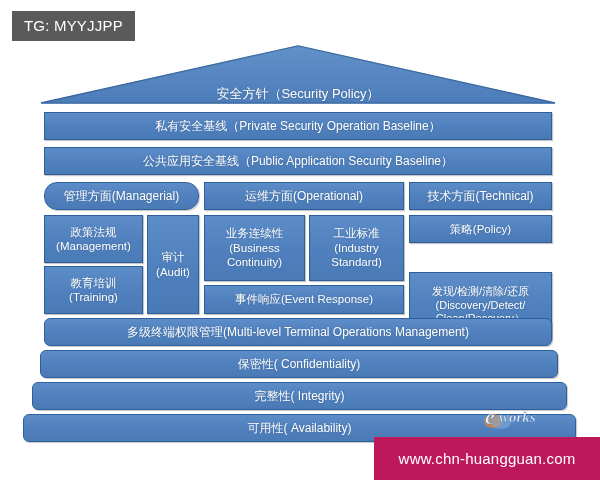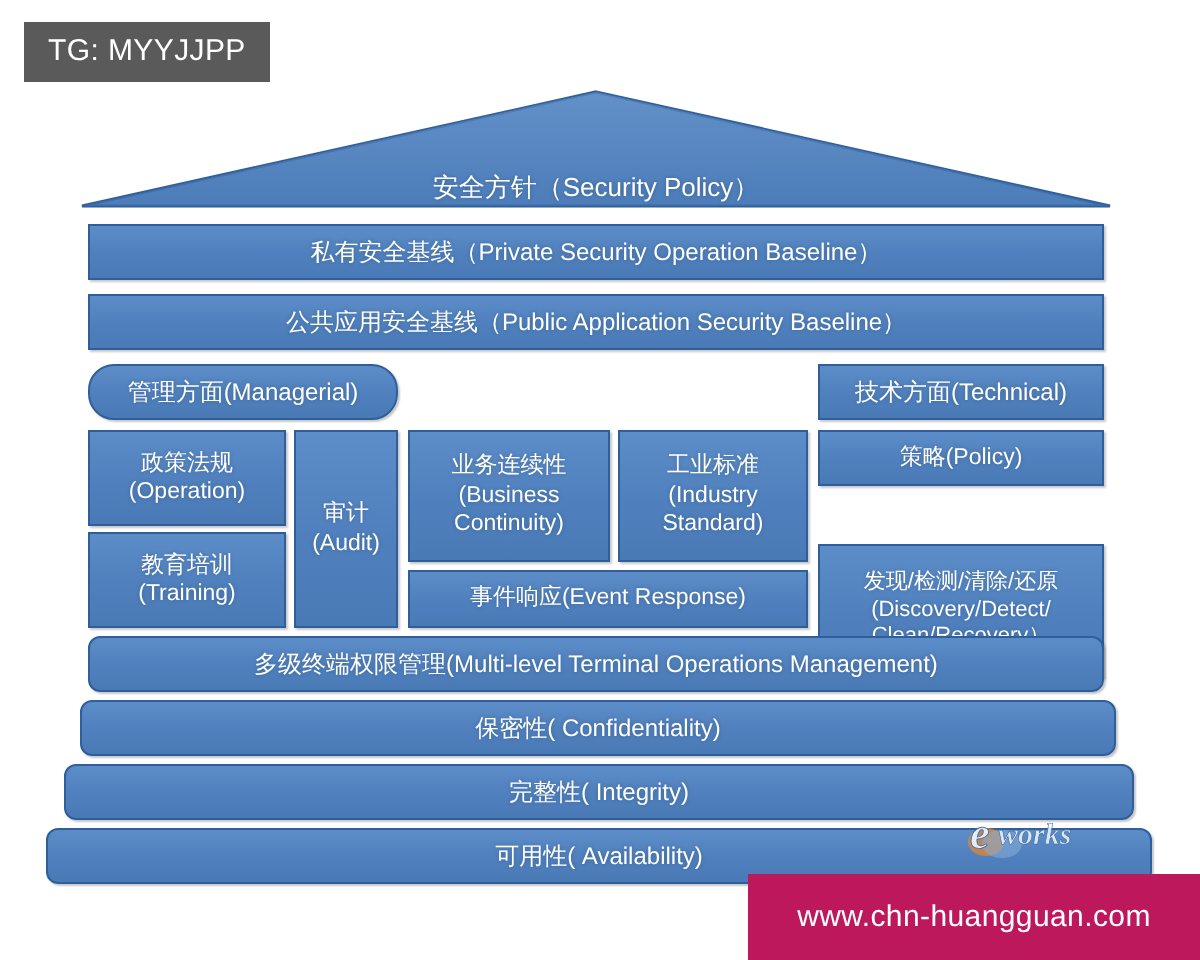--- a/index.html
+++ b/index.html
@@ -138,28 +138,31 @@
   </div>
 
   <div class="blk" style="left:44px; top:147px; width:508px; height:28px;">
     <span>公共应用安全基线（Public Application Security Baseline）</span>
   </div>
 
   <div class="blk" style="left:44px; top:182px; width:155px; height:28px;border-radius:13px;">
     <span>管理方面(Managerial)</span>
   </div>
 
+  <div class="blk" style="left:204px; top:182px; width:200px; height:28px;">
+    <span>运维方面(Operational)</span>
+  </div>
 
   <div class="blk" style="left:409px; top:182px; width:143px; height:28px;">
     <span>技术方面(Technical)</span>
   </div>
 
   <div class="blk small" style="left:44px; top:215px; width:99px; height:48px; flex-direction:column;">
     <span>政策法规</span>
-    <span>(Operation)</span>
+    <span>(Management)</span>
   </div>
 
   <div class="blk small" style="left:44px; top:266px; width:99px; height:48px; flex-direction:column;">
     <span>教育培训</span>
     <span>(Training)</span>
   </div>
 
   <div class="blk small" style="left:147px; top:215px; width:52px; height:99px; flex-direction:column;">
     <span>审计</span>
     <span>(Audit)</span>

